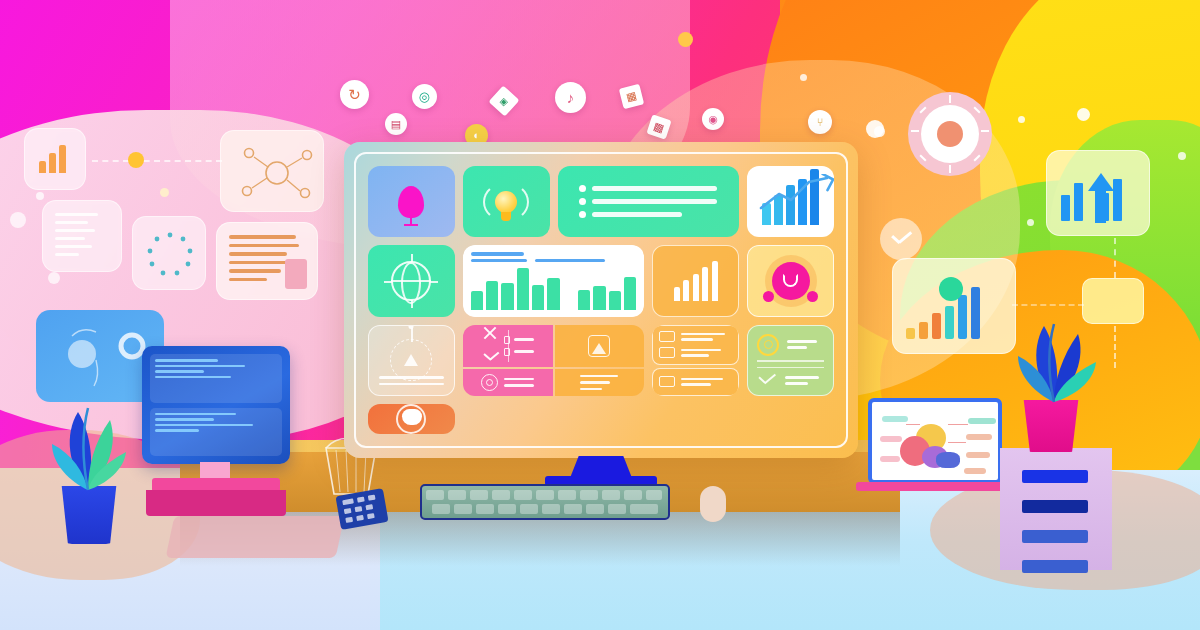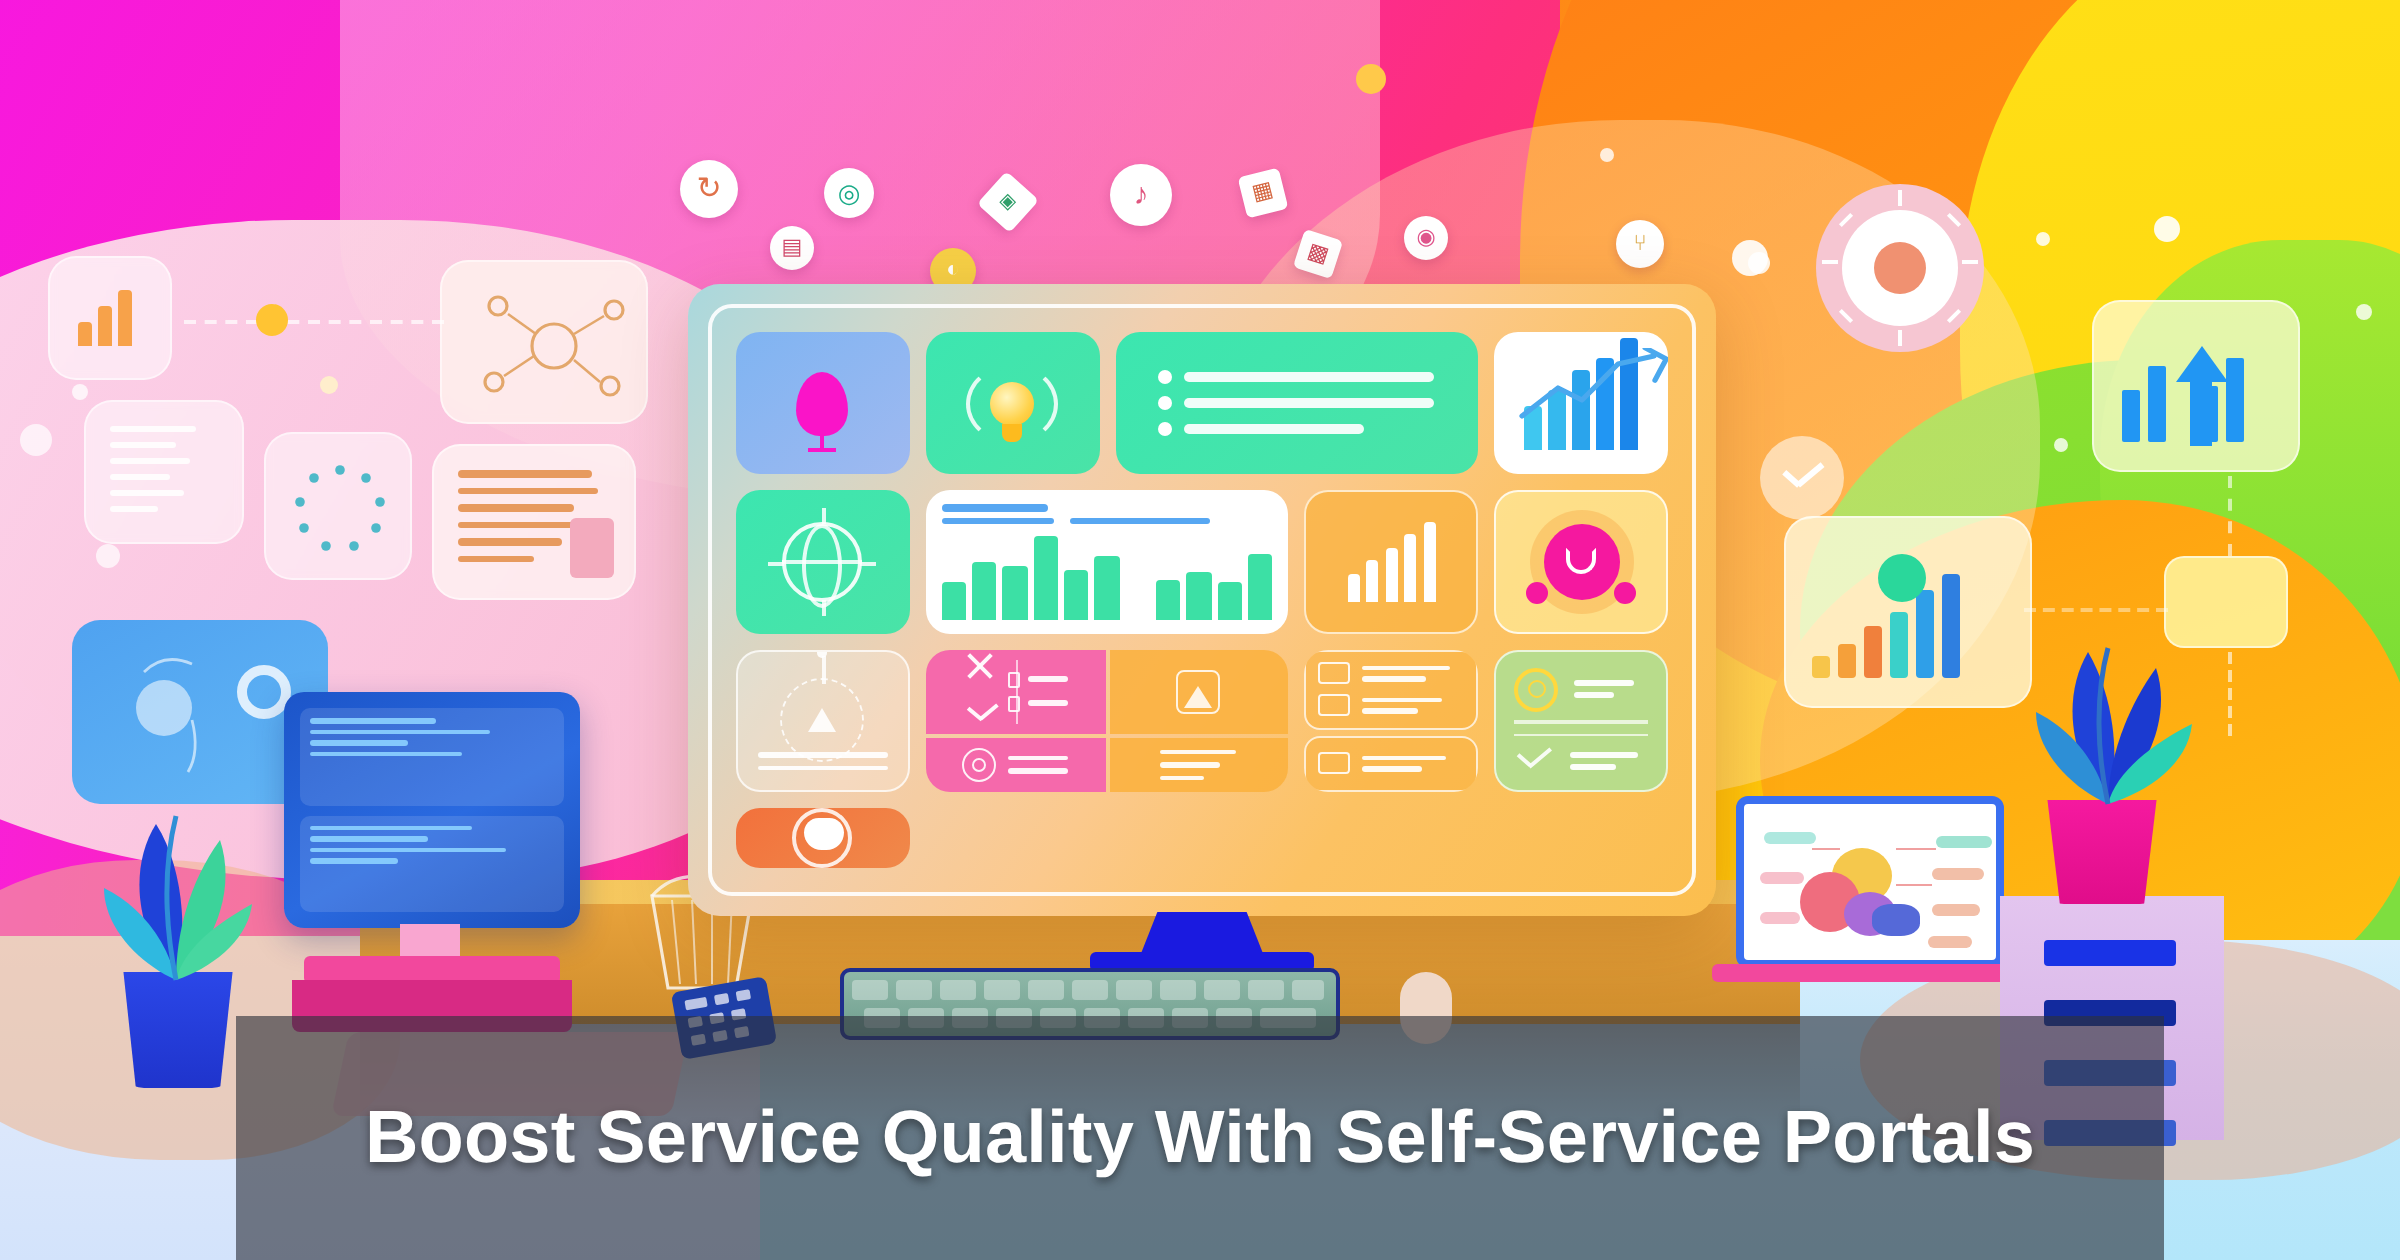--- a/index.html
+++ b/index.html
@@ -822,17 +822,14 @@
   <div style="position:absolute;left:1000px;top:304px;width:112px;height:102px;">
     <svg width="112" height="102">
       <path d="M54 98 C36 78 30 46 44 22 C58 46 60 78 54 98Z" fill="#1f42d8"></path>
       <path d="M54 98 C74 82 86 54 78 30 C62 52 54 78 54 98Z" fill="#1b3ad0"></path>
       <path d="M54 98 C36 90 18 72 18 52 C38 62 50 80 54 98Z" fill="#2d8fd6"></path>
       <path d="M54 98 C74 92 94 78 96 58 C76 68 58 82 54 98Z" fill="#2ad0b4"></path>
       <path d="M54 98 C48 70 48 42 54 20" stroke="#2f6fc6" stroke-width="2.5" fill="none"></path>
     </svg>
   </div>
 
-  <div class="caption">
-    <h1>Boost Service Quality With Self-Service Portals</h1>
-  </div>
 
 </div>
 
 </body></html>

